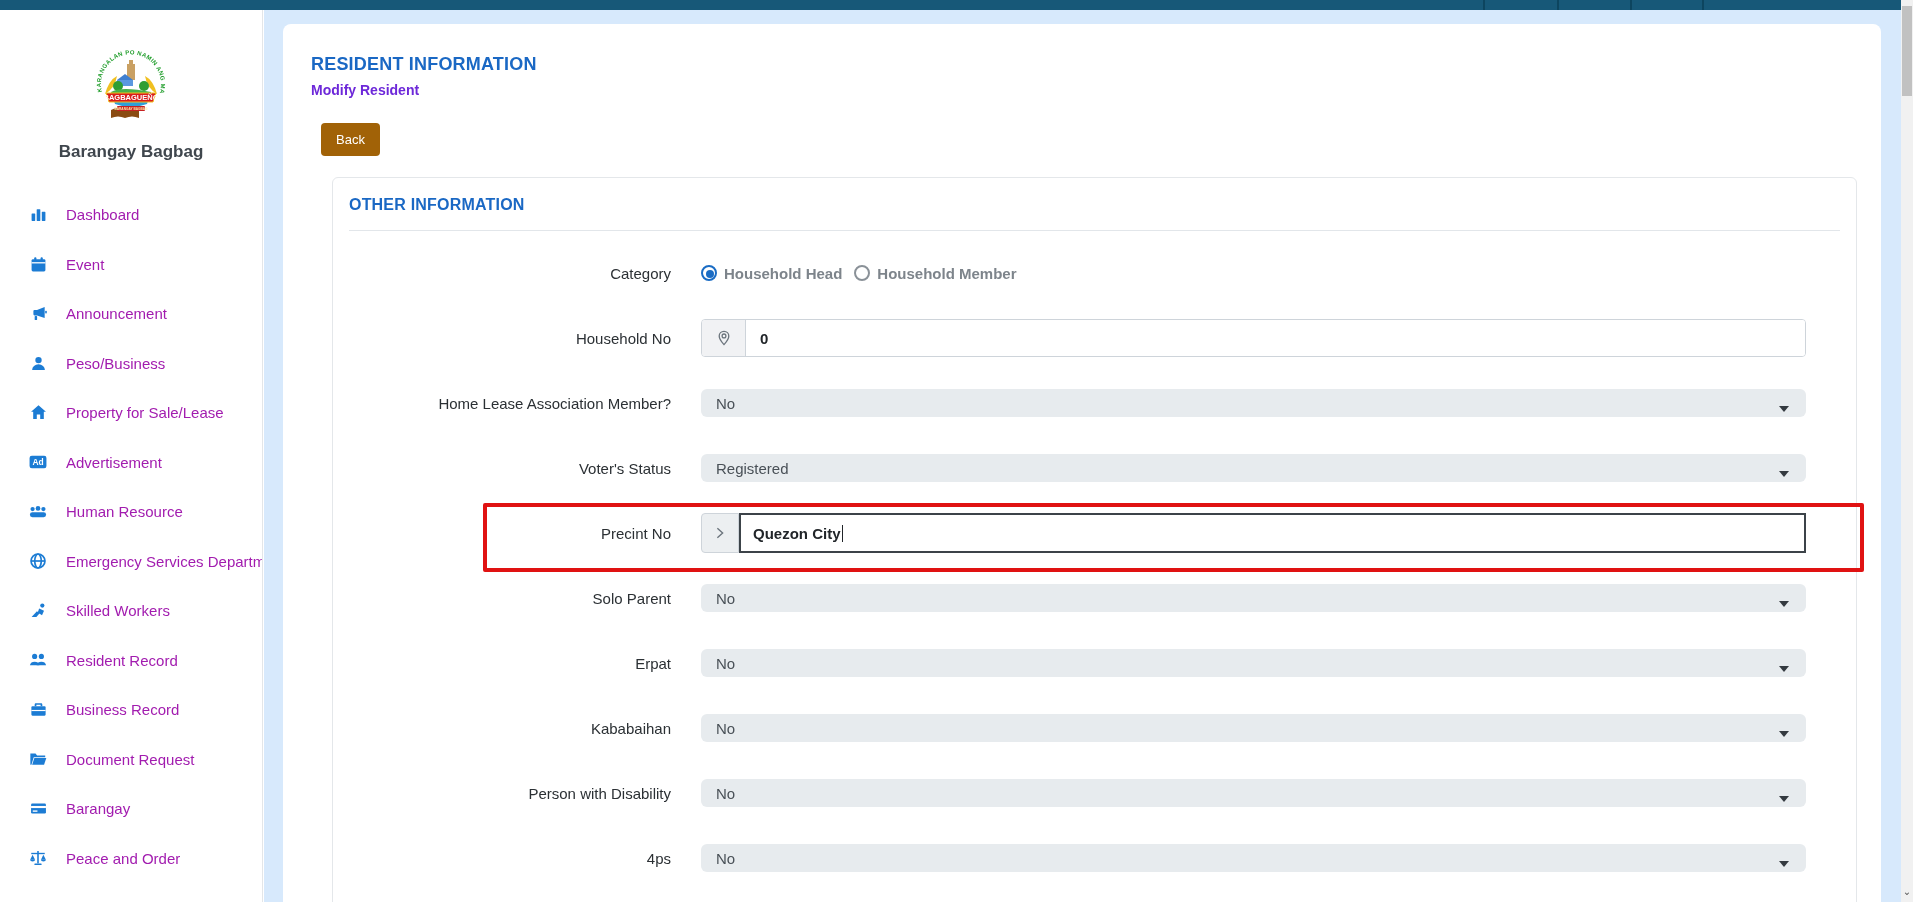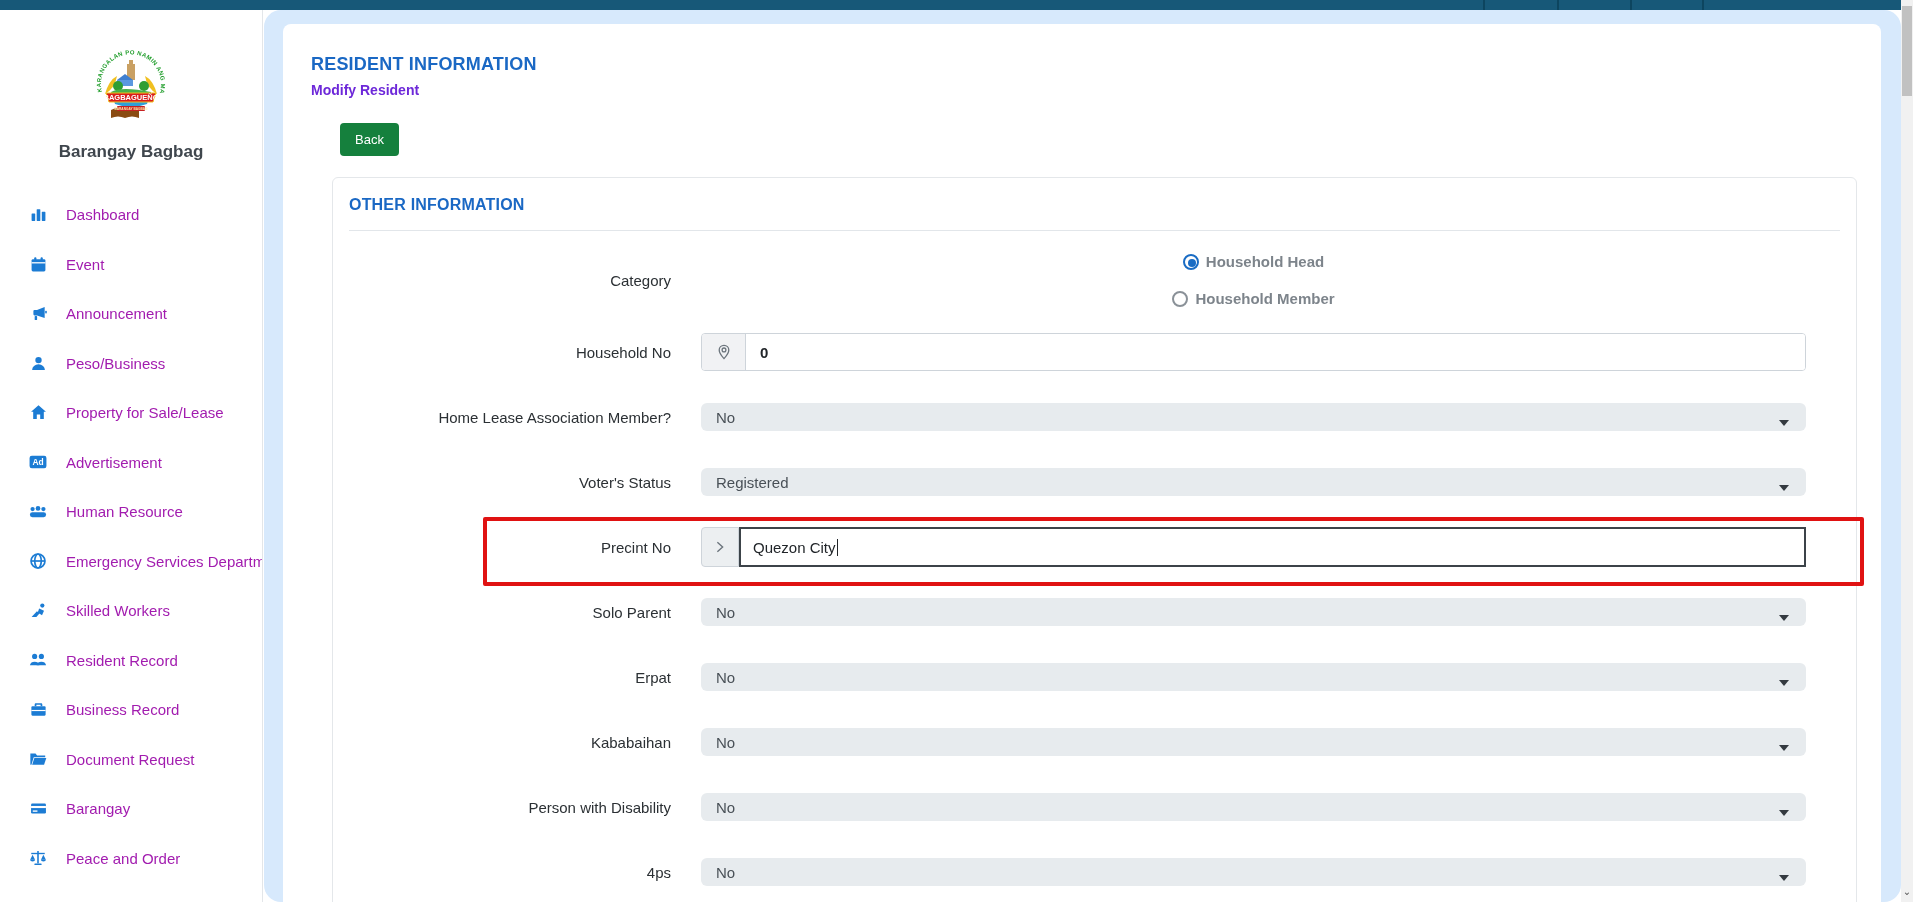--- a/index.html
+++ b/index.html
@@ -22,40 +22,40 @@
   .logo-wrap { margin:38px auto 0; width:80px; height:80px; }
   .brand { margin-top:14px; text-align:center; font-size:17px; font-weight:bold; color:#3f464d; }
   .nav { margin-top:28px; }
   .nav-item { display:flex; align-items:center; height:49.5px; padding-left:28px; cursor:pointer;
               white-space:nowrap; overflow:hidden; }
   .nav-icon { width:20px; height:20px; flex:0 0 20px; margin-right:18px; color:#1c7cd4;
               display:flex; align-items:center; justify-content:center;text-align:center; }
   .nav-label { font-size:15px; color:#a21caf; }
 
   
-  .content { position:absolute; left:264px; right:12px; top:10px; bottom:0; background:#d7e9fc;border-radius:17px; }
+  .content { position:absolute; left:264px; right:12px; top:10px; bottom:0; background:#d7e9fc; }
   .panel { position:absolute; left:19px; right:20px; top:14px; bottom:-10px; background:#fff;
            border-radius:8px 8px 0 0; padding:30px 0 0 28px; }
 
   .page-title { color:#1a68c4; font-size:18px; font-weight:bold; letter-spacing:.2px; }
   .page-subtitle { color:#6d28d9; font-size:14px; font-weight:bold; margin-top:7px; }
-  .back-btn { display:inline-block; margin-top:25px; margin-left:29px; background:#15803d; color:#fff;
+  .back-btn { display:inline-block; margin-top:25px; margin-left:10px; background:#a16207; color:#fff;
               font-size:13px; padding:9px 15px; border-radius:4px; border:none; cursor:pointer; }
 
   .card { margin:21px 24px 0 21px; border:1px solid #e4e7ea; border-radius:6px; background:#fff;
           padding:18px 16px 40px 16px; min-height:640px; }
   .card-title { color:#1a68c4; font-size:16px; font-weight:bold; letter-spacing:.2px; }
   .card-divider { border-bottom:1px solid #e2e6ea; margin:16px 0 22px; }
 
   .frow { display:flex; align-items:center; min-height:40px; margin-bottom:25px; position:relative; }
   .flabel { flex:0 0 352px; text-align:right; padding-right:30px; font-size:15px; color:#2b3034; }
   .fctrl { flex:1; max-width:1105px; position:relative; }
 
   
-  .radio-group { display:flex; align-items:center; gap:20px;flex-direction:column; }
+  .radio-group { display:flex; align-items:center; gap:12px; }
   .radio-opt { display:flex; align-items:center; gap:7px; cursor:pointer; }
   .radio-circle { width:16px; height:16px; border-radius:50%; border:2px solid #8a9198; position:relative; background:#fff; }
   .radio-circle.checked { border-color:#1a6cc4; }
   .radio-circle.checked::after { content:""; position:absolute; left:3px; top:3px; width:8px; height:8px;
                                  border-radius:50%; background:#1a6cc4; }
   .radio-label { font-size:15px; font-weight:bold; color:#7d848b; }
 
   
   .input-group { display:flex; height:38px; border:1px solid #ced4da; border-radius:4px; overflow:hidden; background:#fff; }
   .ig-addon { width:44px; background:#f1f2f4; border-right:1px solid #ced4da; display:flex;
@@ -69,21 +69,21 @@
   .sel-val { font-size:15px; color:#495057; }
   .caret { position:absolute; right:17px; top:17px; width:0; height:0;
            border-left:5px solid transparent; border-right:5px solid transparent; border-top:6px solid #343a40; }
 
   
   .precint-group { display:flex; height:40px; align-items:stretch; }
   .precint-addon { width:38px; background:#eceff1; border:1px solid #ced4da; border-radius:4px 0 0 4px;
                    display:flex; align-items:center; justify-content:center; color:#6c757d; }
   .precint-input { flex:1; background:#fff; border:2px solid #3c4349; display:flex; align-items:center;
                    padding:0 12px; }
-  .precint-text { font-size:15px; font-weight:normal; color:#212529; }
+  .precint-text { font-size:15px; font-weight:bold; color:#212529; }
   .text-cursor { display:inline-block; width:1.5px; height:17px; background:#212529; margin-left:1px; vertical-align:middle; }
   .highlight-box { position:absolute; left:134px; right:-24px; top:-10px; bottom:-19px;
                    border:4px solid #e01212; border-radius:2px; pointer-events:none; z-index:10; }
 </style>
 </head>
 <body>
 
 <div class="topbar">
   <div class="tb-divider" style="left:1483px"></div>
   <div class="tb-divider" style="left:1557px"></div>

